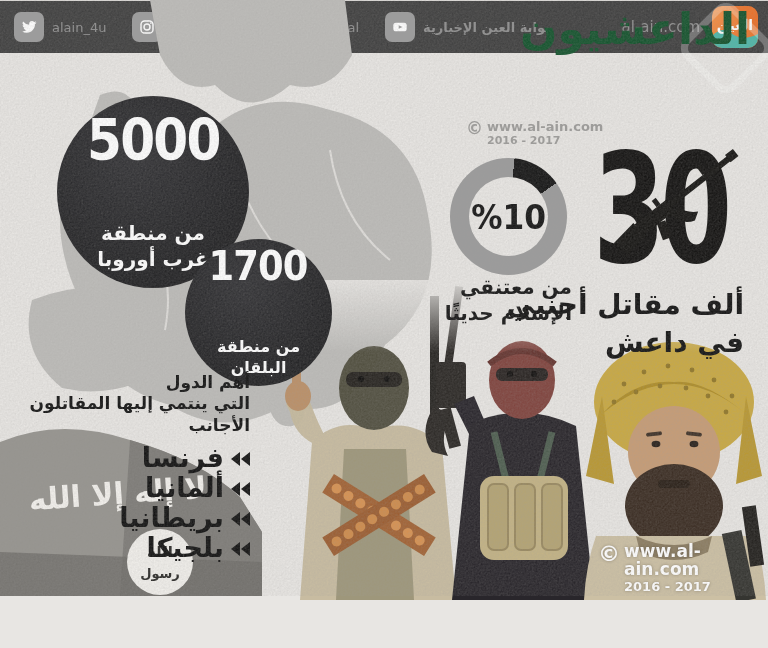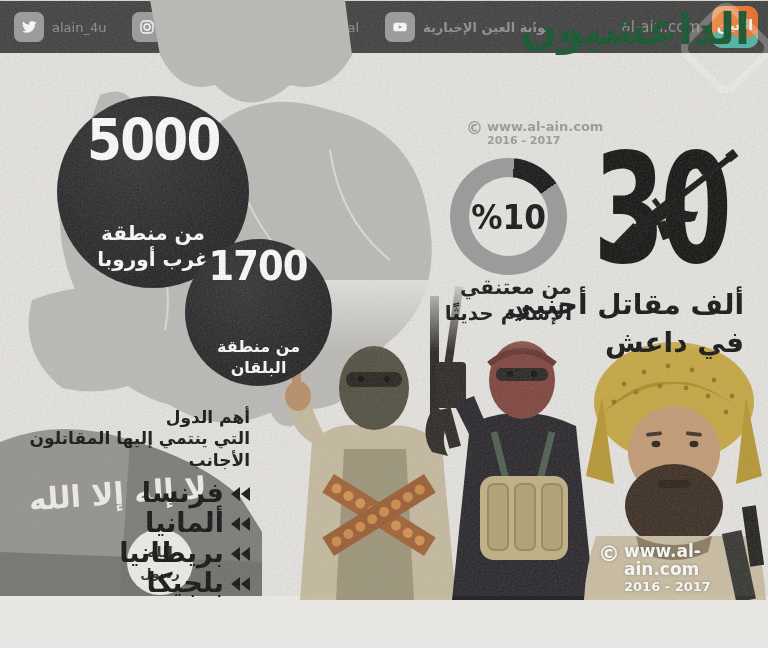--- a/index.html
+++ b/index.html
@@ -59,21 +59,21 @@
 
   
   .big30{right:40px;top:148px;z-index:10;color:#141312;font-weight:700;
     font-size:152px;line-height:.82;letter-spacing:-7px;
     transform:scaleX(.68);transform-origin:100% 0;}
   .rifle30{right:4px;top:146px;z-index:11;}
   .total-cap{right:24px;top:286px;z-index:12;text-align:right;direction:rtl;
     color:#141414;font-size:28px;font-weight:700;line-height:1.35;}
 
   
-  .countries{right:518px;top:372px;z-index:12;direction:rtl;text-align:right;margin-top:35px;}
+  .countries{right:518px;top:372px;z-index:12;direction:rtl;text-align:right;}
   .countries .h{color:#141414;font-size:17px;font-weight:700;line-height:1.25;}
   .clist{margin-top:8px;display:flex;flex-direction:column;gap:3px;align-items:flex-start;}
   .citem{display:flex;align-items:center;gap:7px;color:#121212;
     font-size:27px;font-weight:700;line-height:1;}
   .marker{display:flex;gap:1px;margin-top:3px;}
   .marker i{display:block;width:0;height:0;border-top:7px solid transparent;
     border-bottom:7px solid transparent;border-right:9px solid #141414;}
 
   
   .footer{left:0;top:596px;width:768px;height:52px;background:#404040;z-index:50;

